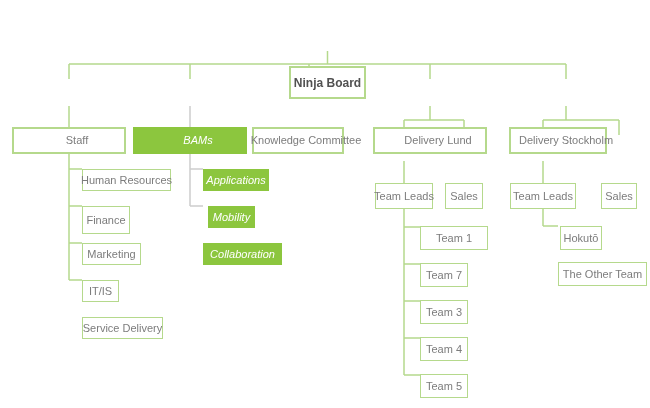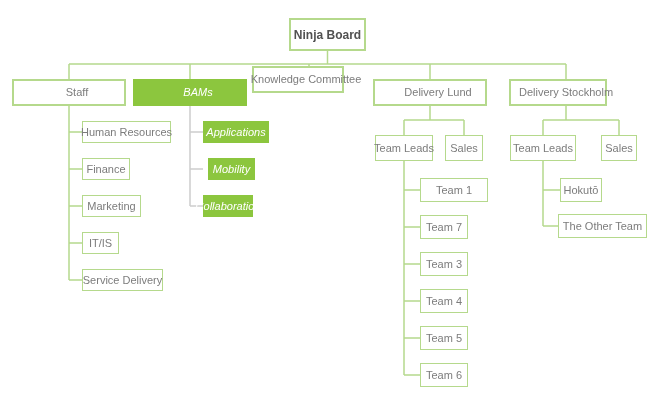--- a/index.html
+++ b/index.html
@@ -6,21 +6,21 @@
   #stage {
     position:relative; width:650px; height:408px; background:#ffffff;
     font-family:"Liberation Sans", sans-serif; overflow:hidden;
   }
   #connectors { position:absolute; left:0; top:0; width:650px; height:408px; }
   .node {
     position:absolute; box-sizing:border-box;
     background:#ffffff; border:1px solid #b5d98c;
     color:#7c7c7c; font-size:11px; line-height:1;
     display:flex; align-items:center; justify-content:center;
-    text-align:left; white-space:nowrap; cursor:pointer;
+    text-align:left; white-space:nowrap; cursor:pointer;margin-top:48px;
   }
   .node.lvl2 { border-width:2px;padding-left:16px; }
   .node.root { border-width:2px; font-weight:bold; color:#515151; font-size:12px; }
   .node.green { background:#8cc63e; border-color:#8cc63e; color:#ffffff;font-style:italic; }
   .cline { stroke:#b5d98c; stroke-width:1.5; fill:none; }
   .cline-gray { stroke:#cccccc; stroke-width:1.5; fill:none; }
 </style>
 </head>
 <body>
 
@@ -75,33 +75,33 @@
       <path class="cline" d="M543 161 V226"></path>
       <path class="cline" d="M543 190 H560"></path>
       <path class="cline" d="M543 226 H558"></path>
     </g>
   </svg>
 
   <div class="node root" style="left:289px;top:18px;width:77px;height:33px">Ninja Board</div>
 
   <div class="node lvl2" style="left:12px;top:79px;width:114px;height:27px">Staff</div>
   <div class="node lvl2 green" style="left:133px;top:79px;width:114px;height:27px">BAMs</div>
-  <div class="node lvl2" style="left:252px;top:66px;width:92px;height:27px">Knowledge Committee</div>
+  <div class="node lvl2" style="left:252px;top:79px;width:92px;height:27px">Knowledge Committee</div>
   <div class="node lvl2" style="left:373px;top:79px;width:114px;height:27px">Delivery Lund</div>
   <div class="node lvl2" style="left:509px;top:79px;width:98px;height:27px">Delivery Stockholm</div>
 
   <div class="node" style="left:82px;top:121px;width:89px;height:22px">Human Resources</div>
-  <div class="node" style="left:82px;top:158px;width:48px;height:22px">Finance</div>
+  <div class="node" style="left:82px;top:158px;width:48px;height:28px">Finance</div>
   <div class="node" style="left:82px;top:195px;width:59px;height:22px">Marketing</div>
   <div class="node" style="left:82px;top:232px;width:37px;height:22px">IT/IS</div>
   <div class="node" style="left:82px;top:269px;width:81px;height:22px">Service Delivery</div>
 
   <div class="node green" style="left:203px;top:121px;width:66px;height:22px">Applications</div>
   <div class="node green" style="left:208px;top:158px;width:47px;height:22px">Mobility</div>
-  <div class="node green" style="left:203px;top:195px;width:50px;height:22px">Collaboration</div>
+  <div class="node green" style="left:203px;top:195px;width:79px;height:22px">Collaboration</div>
 
   <div class="node" style="left:375px;top:135px;width:58px;height:26px">Team Leads</div>
   <div class="node" style="left:445px;top:135px;width:38px;height:26px">Sales</div>
 
   <div class="node" style="left:420px;top:178px;width:68px;height:24px">Team 1</div>
   <div class="node" style="left:420px;top:215px;width:48px;height:24px">Team 7</div>
   <div class="node" style="left:420px;top:252px;width:48px;height:24px">Team 3</div>
   <div class="node" style="left:420px;top:289px;width:48px;height:24px">Team 4</div>
   <div class="node" style="left:420px;top:326px;width:48px;height:24px">Team 5</div>
   <div class="node" style="left:420px;top:363px;width:48px;height:24px">Team 6</div>

